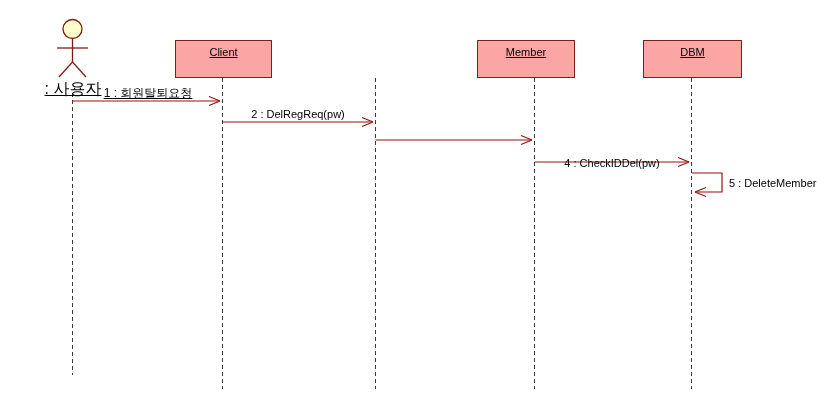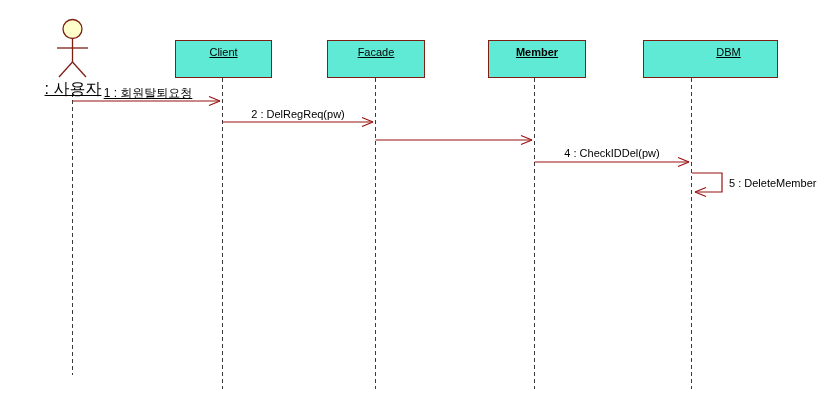--- a/index.html
+++ b/index.html
@@ -19,21 +19,21 @@
   svg.overlay {
     position: absolute;
     left: 0; top: 0;
     width: 834px; height: 408px;
     pointer-events: none;
   }
   .object-box {
     position: absolute;
     top: 40px;
     height: 36px;
-    background: #5eead4;
+    background: #fca5a5;
     border: 1px solid #7E1F14;
     box-sizing: content-box;
     text-align: center;
   }
   .object-label {
     display: inline-block;
     margin-top: 5px;
     font-size: 11px;
     text-decoration: underline;
     color: #000000;
@@ -52,21 +52,21 @@
   .msg-label {
     position: absolute;
     font-size: 11px;
     color: #000000;
     white-space: nowrap;
     text-align: center;
   }
   #msg1-label { left: 90px;  top: 85px;  width: 116px; font-size: 12px; text-decoration: underline; }
   #msg2-label { left: 240px; top: 108px; width: 116px; }
   #msg3-label { left: 396px; top: 126px; width: 116px; }
-  #msg4-label { left: 553px; top: 147px; width: 118px; }
+  #msg4-label { left: 553px; top: 157px; width: 118px; }
   #msg5-label { left: 729px; top: 177px; text-align: right; }
 </style>
 </head>
 <body>
 
 <div class="canvas">
 
   <svg class="overlay" viewBox="0 0 834 408" xmlns="http://www.w3.org/2000/svg">
 
     <g stroke="#3A3A3A" stroke-width="1" stroke-dasharray="4,3">
@@ -108,29 +108,26 @@
       </g>
     </g>
   </svg>
 
   <div class="actor-label">: 사용자</div>
 
   <div class="object-box" style="left:175px; width:95px;">
     <span class="object-label">Client</span>
   </div>
 
-  <div class="object-box" style="left:327px; width:96px;">
-    <span class="object-label">Facade</span>
-  </div>
 
-  <div class="object-box" style="left:488px; width:96px;font-weight:bold;">
+  <div class="object-box" style="left:477px; width:96px;">
     <span class="object-label">Member</span>
   </div>
 
-  <div class="object-box" style="left:643px; width:97px;padding-left:36px;">
+  <div class="object-box" style="left:643px; width:97px;">
     <span class="object-label">DBM</span>
   </div>
 
   <div class="msg-label" id="msg1-label">1 : 회원탈퇴요청</div>
   <div class="msg-label" id="msg2-label">2 : DelRegReq(pw)</div>
   <div class="msg-label" id="msg4-label">4 : CheckIDDel(pw)</div>
   <div class="msg-label" id="msg5-label">5 : DeleteMember</div>
 
 </div>
 

